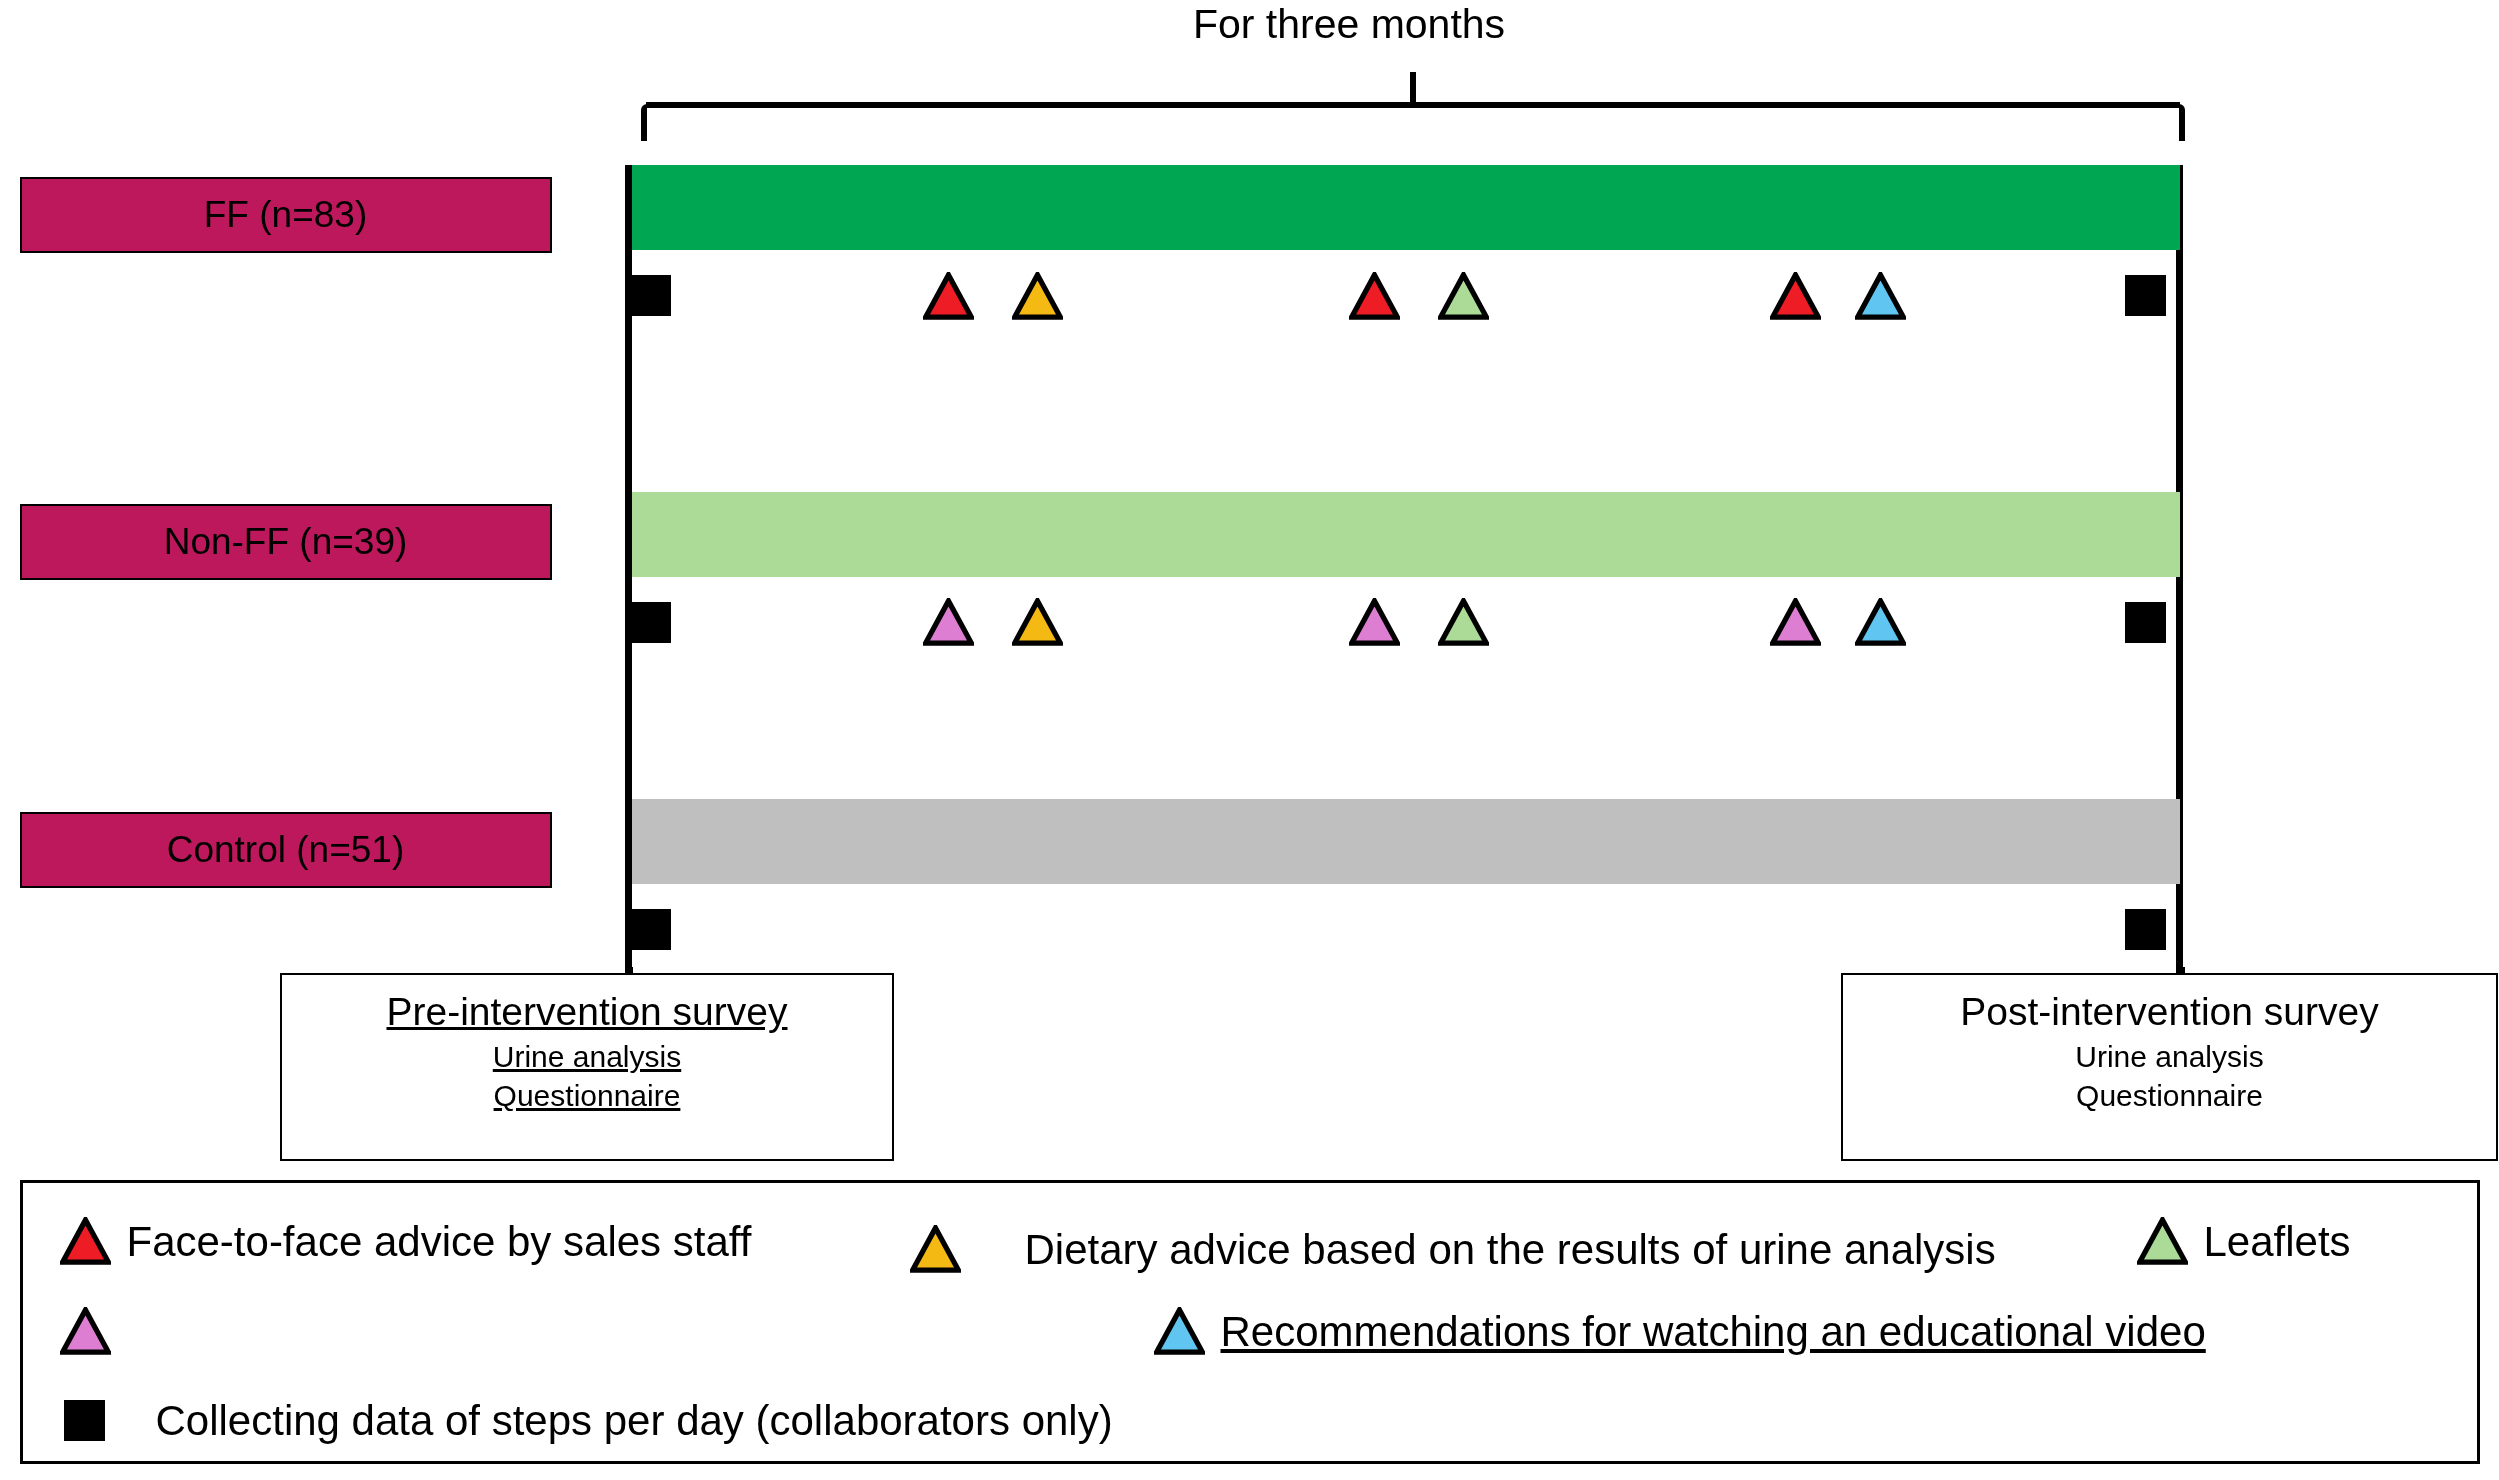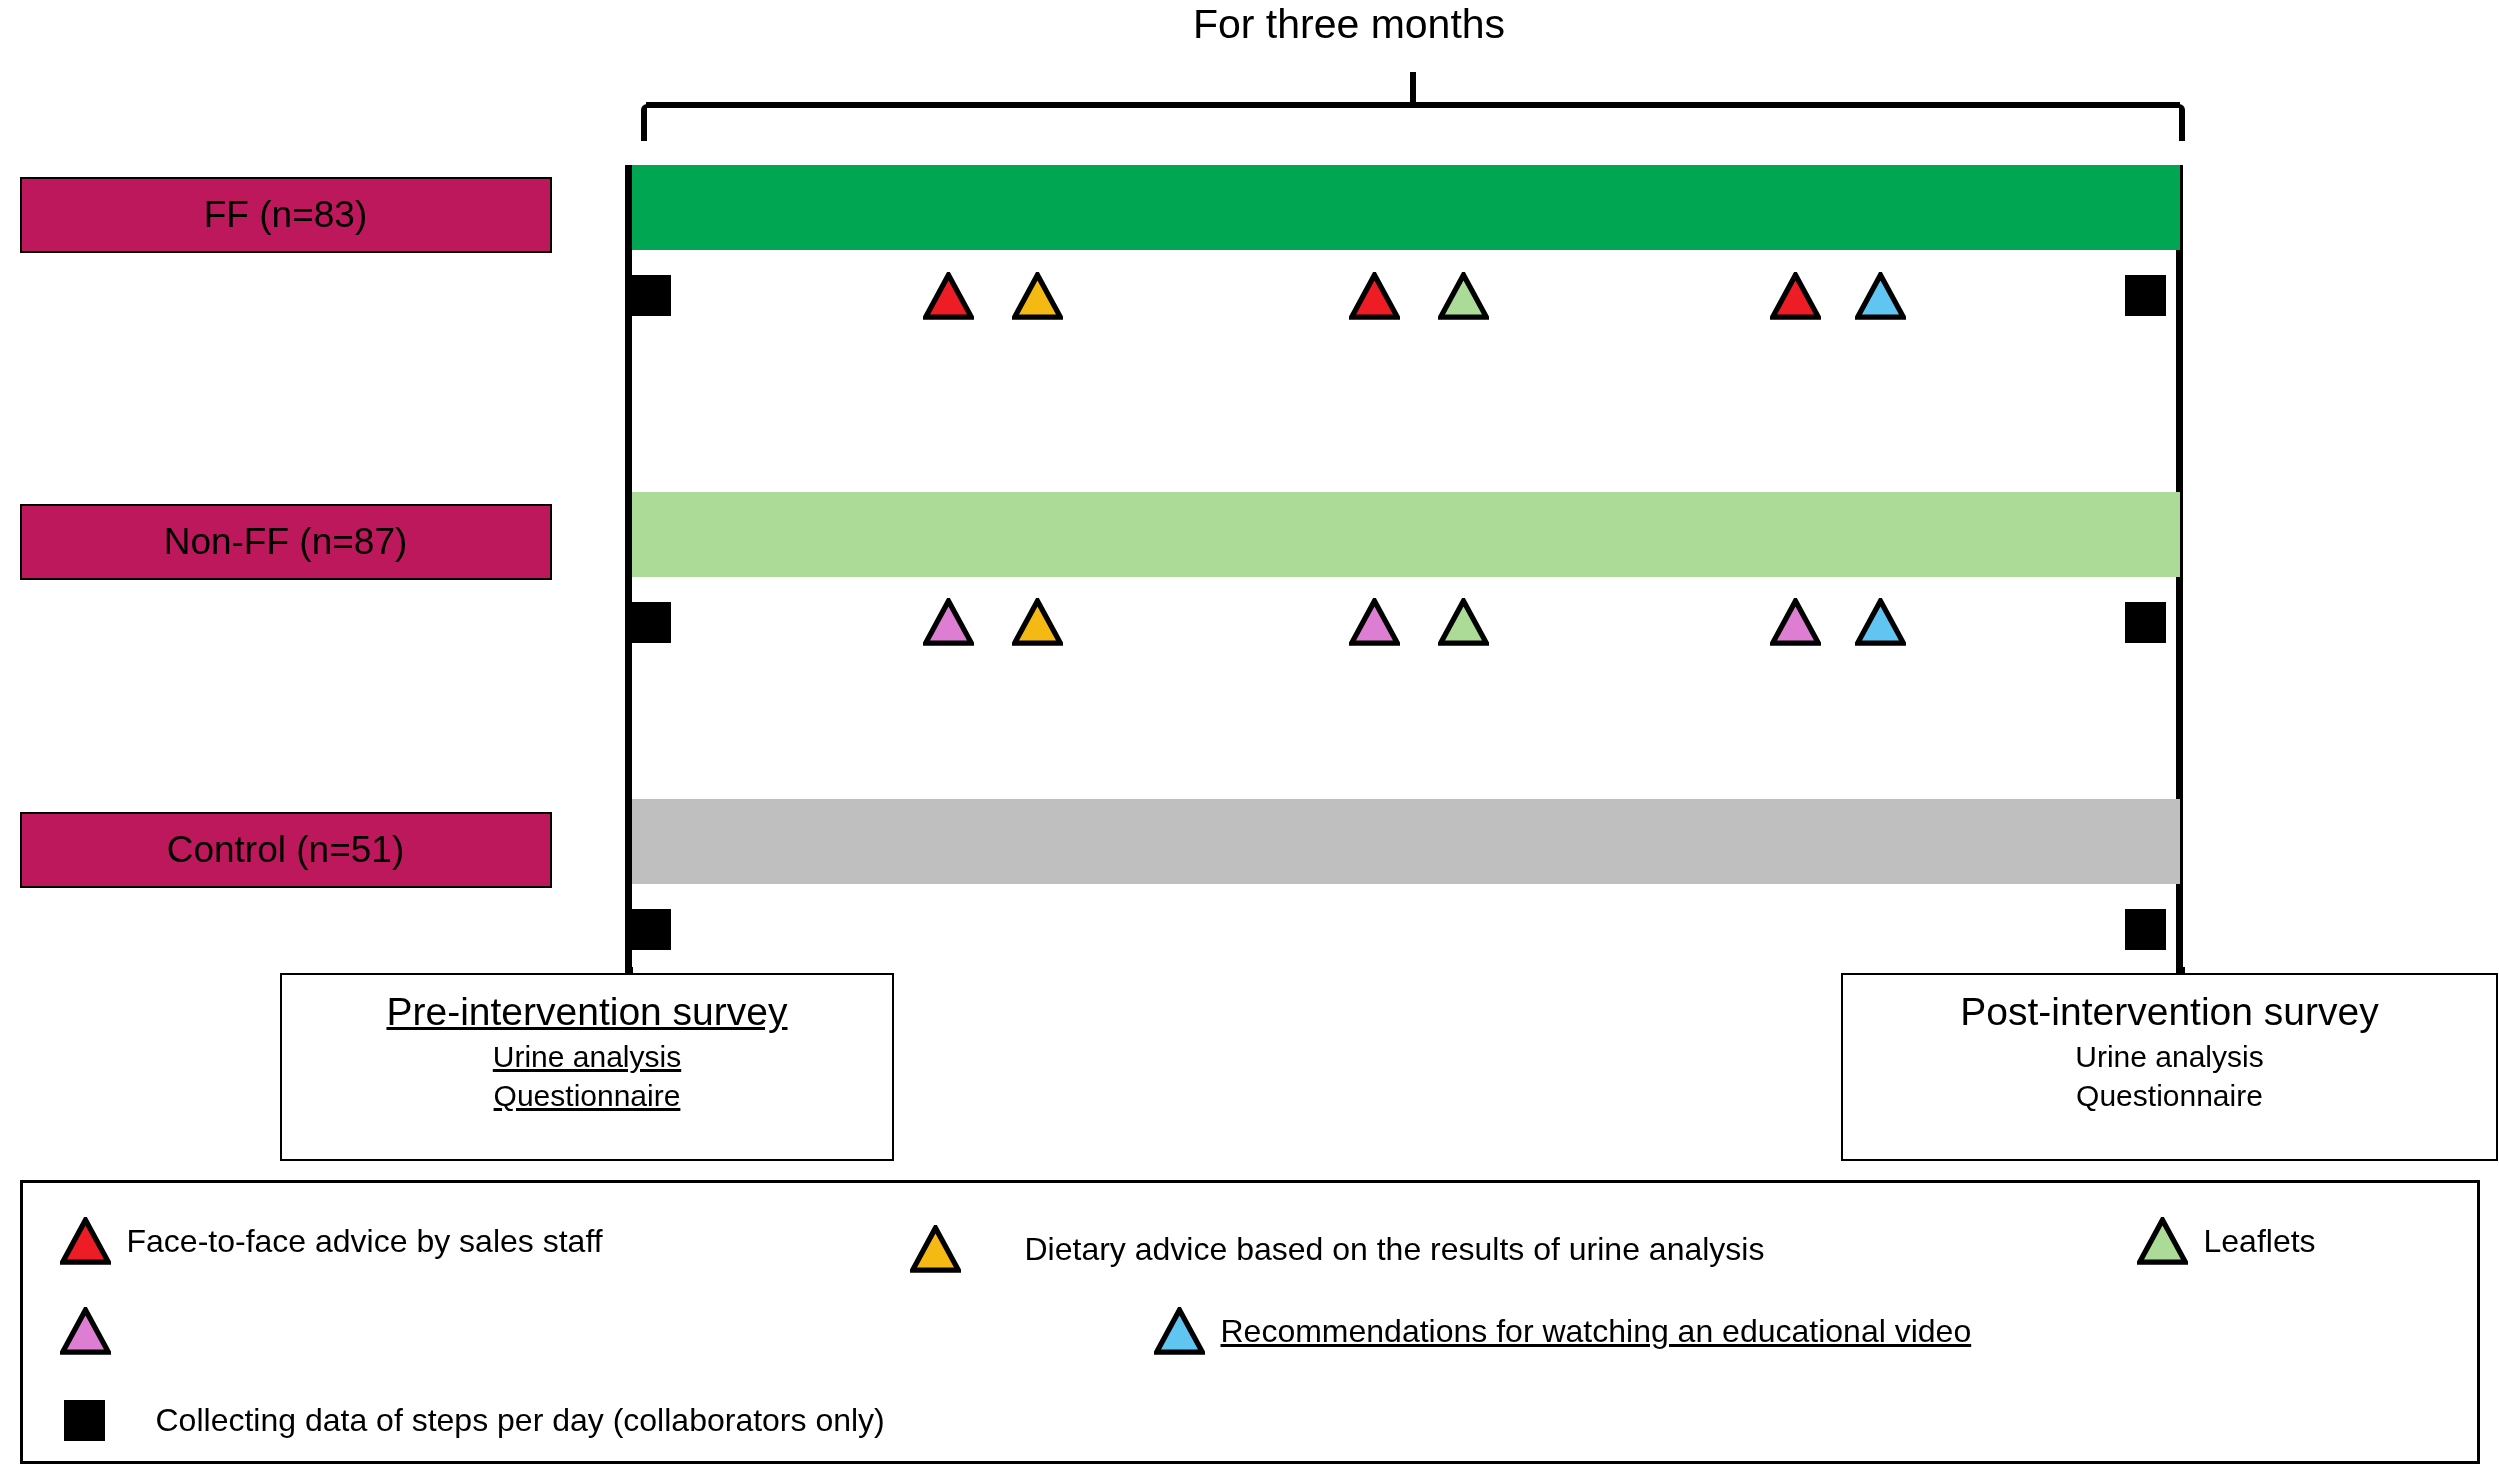--- a/index.html
+++ b/index.html
@@ -128,21 +128,21 @@
     background:#fff;
     box-sizing:border-box;
   }
   .leg-item{
     position:absolute;
     display:flex;
     align-items:center;
     white-space:nowrap;
   }
   .leg-item .leg-txt{
-    font-size:32px;
+    font-size:42px;
     line-height:39px;
     margin-left:16px;
     text-align:center;
   }
   .leg-sq{
     width:41px;height:41px;background:#000;flex:none;
   }
   .leg-tri{width:51px;height:48px;flex:none;}
   .leg-tri svg{display:block;width:51px;height:48px;}
 </style>
@@ -194,21 +194,21 @@
       </svg>
   </div>
   <div class="tri-wrap" style="left:1855px;top:272px;">
     <svg viewBox="0 0 58 54">
         <polygon points="29,3 55,51 3,51" fill="#60c5f1" stroke="#000" stroke-width="6" stroke-linejoin="miter"></polygon>
       </svg>
   </div>
   <div class="sq" style="left:2125px;top:275px;"></div>
 
   <div class="glabel" style="top:504px;">
-    <span>Non-FF (n=87)</span>
+    <span>Non-FF (n=39)</span>
   </div>
   <div class="gbar" id="bar1" style="top: 492px; background: rgb(171, 219, 150);"></div>
 
   <div class="sq" style="left:630px;top:602px;"></div>
   <div class="tri-wrap" style="left:923px;top:598px;">
     <svg viewBox="0 0 58 54">
         <polygon points="29,3 55,51 3,51" fill="#dd7ed2" stroke="#000" stroke-width="6" stroke-linejoin="miter"></polygon>
       </svg>
   </div>
   <div class="tri-wrap" style="left:1012px;top:598px;">

